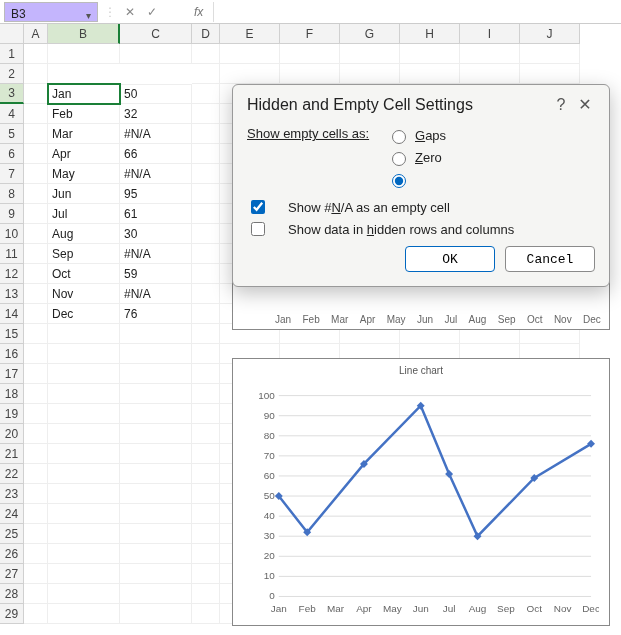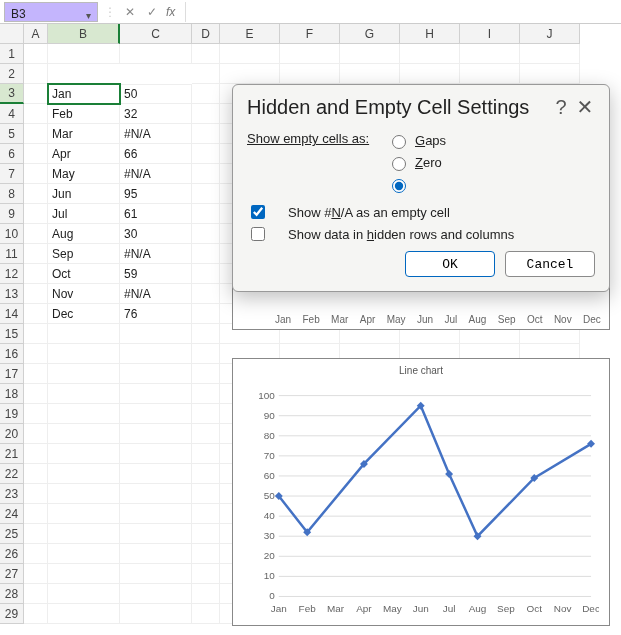--- a/index.html
+++ b/index.html
@@ -30,21 +30,21 @@
     font-size: 12px;
     padding: 0 6px;
     display: flex;
     align-items: flex-end;
     justify-content: space-between;
     background: #c4b5fd;
   }
   .namebox .dd { color:#555; font-size:10px; }
   .fbar .sep { color:#ccc; }
   .fbar .btn { color:#888; width:16px; text-align:center; cursor:default; }
-  .fbar .fx { font-style: italic; color:#777; }
+  .fbar .fx { font-style: italic; color:#777;margin-left:28px; }
   .grid {
     position: relative;
     display: grid;
     grid-template-columns: 24px 24px 72px 72px 28px repeat(6, 60px);
     grid-auto-rows: 20px;
   }
   .colhdr, .rowhdr, .corner {
     background: #f3f3f3;
     border-right: 1px solid #d0d0d0;
     border-bottom: 1px solid #d0d0d0;
@@ -120,21 +120,21 @@
     border: 1px solid #999;
     border-radius: 6px;
     box-shadow: 0 6px 20px rgba(0,0,0,.25);
     font-size: 13px;
     color: #222;
   }
   .dialog .titlebar {
     display: flex;
     align-items: center;
     padding: 10px 12px 6px 14px;
-    font-size: 20px;
+    font-size: 16px;
   }
   .dialog .titlebar .title { flex:1; }
   .dialog .titlebar .help, .dialog .titlebar .close {
     width: 24px; text-align:center; color:#555; cursor:default;
   }
   .dialog .body { padding: 4px 14px 10px 14px; }
   .dialog .row { display:flex; align-items:flex-start; margin-bottom:6px; }
   .dialog .label { width:140px; padding-top:2px;text-decoration:underline; }
   .dialog .opts { flex:1; }
   .dialog .opt { display:flex; align-items:center; gap:6px; height:22px; }

